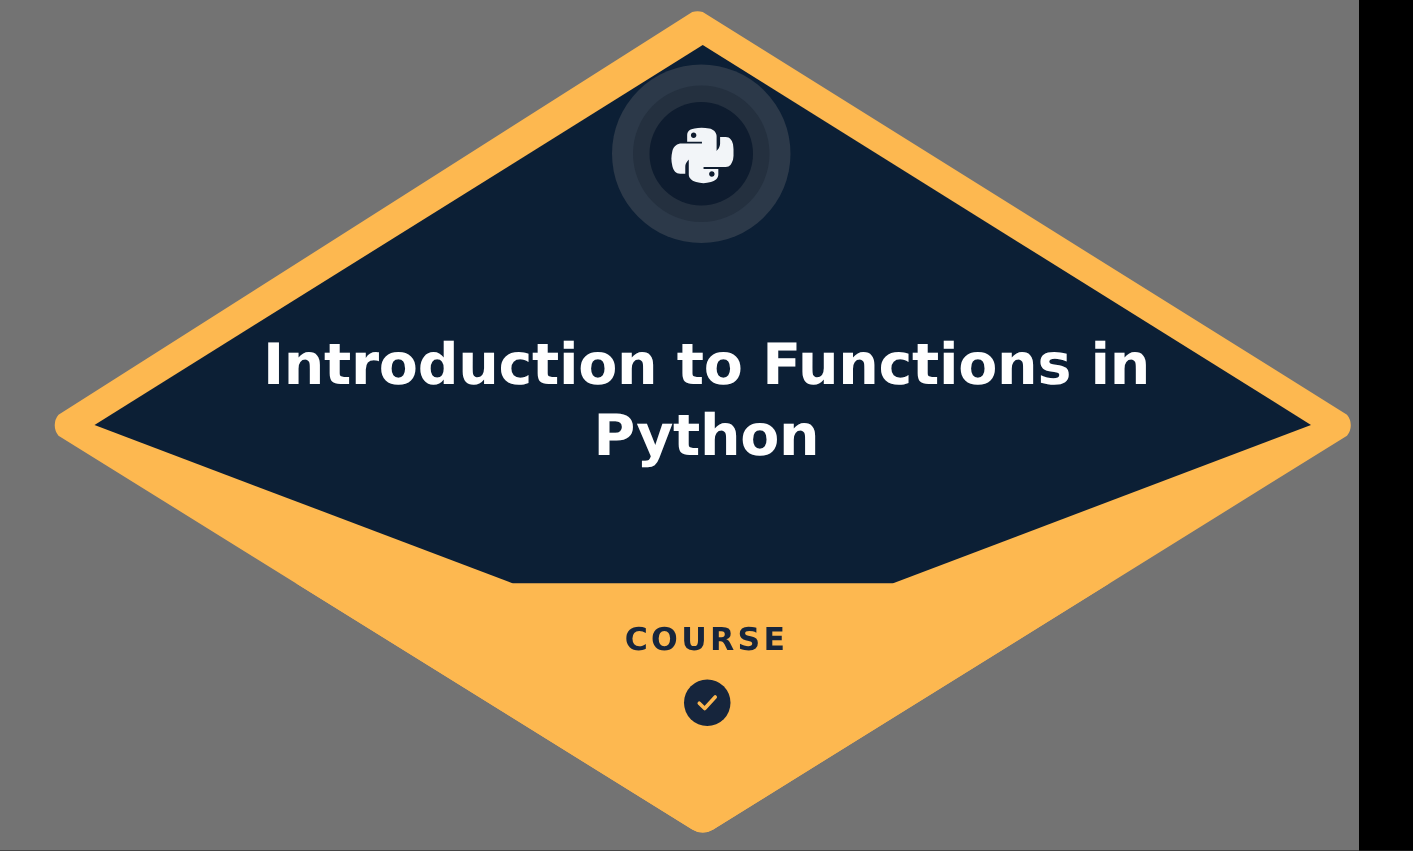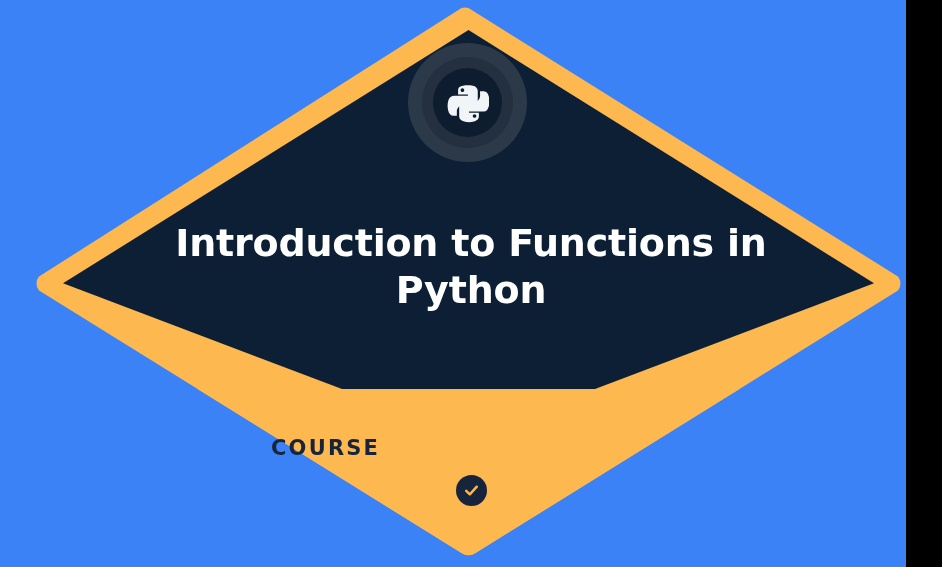--- a/index.html
+++ b/index.html
@@ -12,21 +12,21 @@
     width: 942px;
     height: 567px;
     overflow: hidden;
     font-family: "Liberation Sans", sans-serif;
   }
 
   .badge-stage {
     position: relative;
     width: 906px;
     height: 567px;
-    background: #3b82f6;
+    background: #737373;
   }
 
   .badge-svg {
     position: absolute;
     left: 0;
     top: 0;
     width: 942px;
     height: 567px;
     display: block;
   }
@@ -88,24 +88,24 @@
     font-weight: 600;
     line-height: 47px;
     letter-spacing: -0.2px;
     white-space: pre-line;
   }
 
   
   .footer-block {
     position: absolute;
     left: 271px;
-    top: 431px;
+    top: 409px;
     width: 400px;
     z-index: 5;
-    text-align: left;
+    text-align: center;
   }
   .footer-line {
     margin: 0;
     color: #16253c;
     font-family: "DejaVu Sans", sans-serif;
     font-size: 21px;
     font-weight: bold;
     letter-spacing: 2.2px;
     line-height: 35px;
     text-transform: uppercase;

